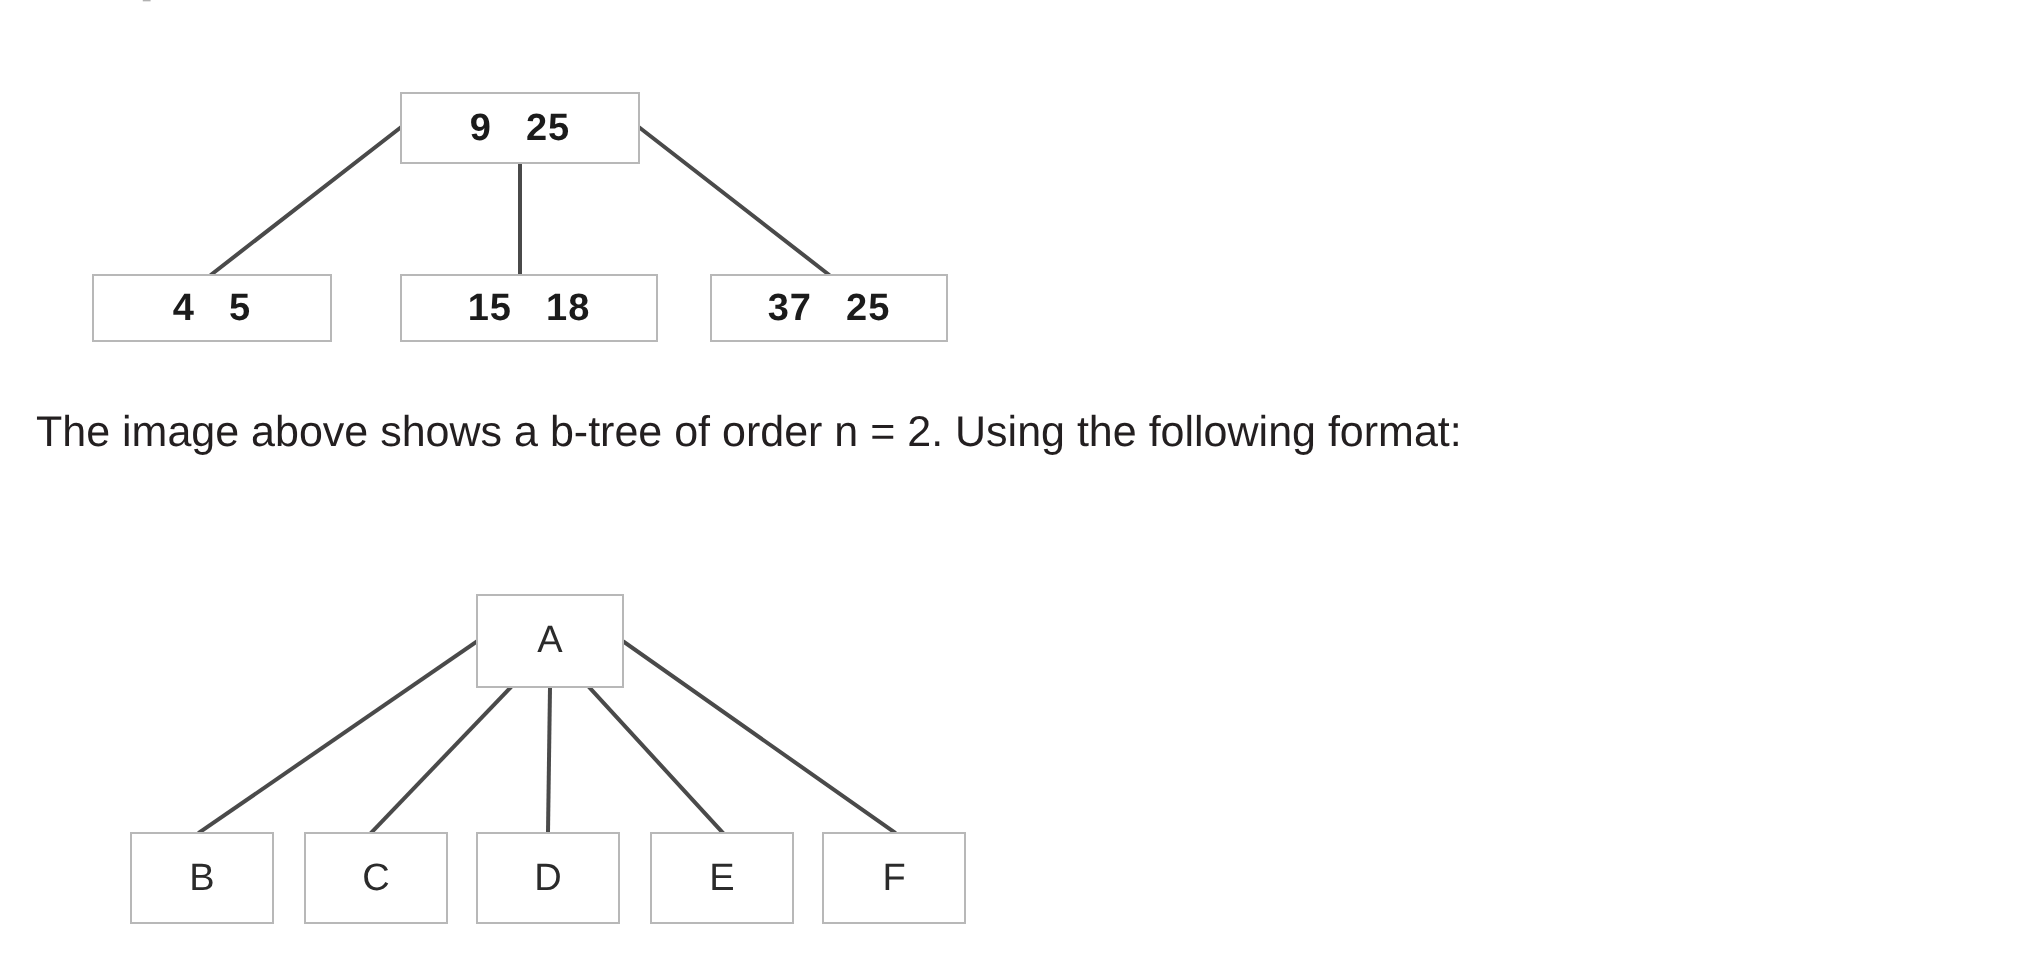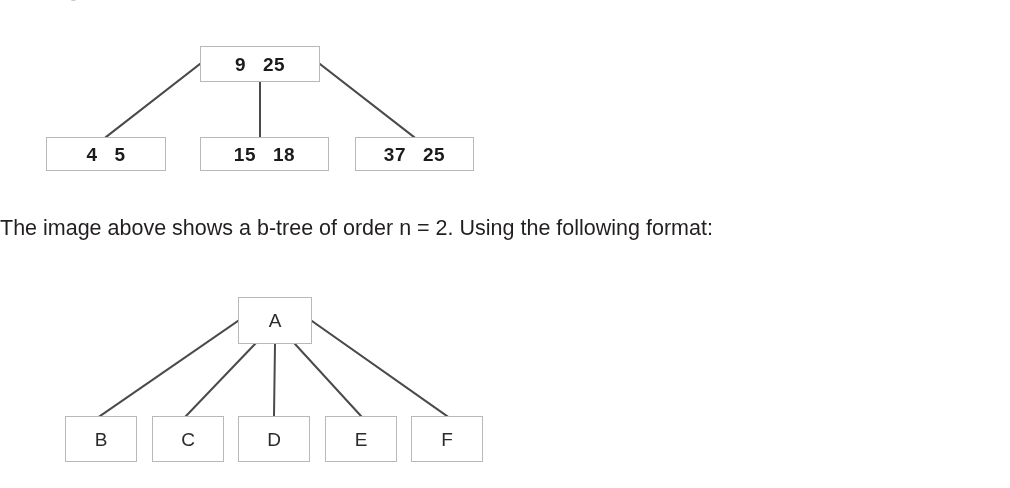--- a/index.html
+++ b/index.html
@@ -110,21 +110,21 @@
     </div>
 
     <div class="node node-btree" style="left: 355px; top: 137px; width: 119px; height: 34px; border-color: rgb(184, 184, 184);">
       <span class="keys">
           <span>37</span>
           <span>25</span>
         </span>
     </div>
   </div>
 
-  <div class="paragraph" style="left: 0px; top: 216px;">The image above shows a b-tree of order n = 2. Using the following format:</div>
+  <div class="paragraph" style="left: 0px; top: 204px; padding-left: 18px;">The image above shows a b-tree of order n = 2. Using the following format:</div>
 
   <div class="fig">
     <svg class="edges" width="1010" height="488">
         <line x1="238" y1="321" x2="100" y2="416" stroke="#4a4a4a" stroke-width="2" stroke-linecap="square"></line>
         <line x1="255" y1="344" x2="186" y2="416" stroke="#4a4a4a" stroke-width="2" stroke-linecap="square"></line>
         <line x1="275" y1="344" x2="274" y2="416" stroke="#4a4a4a" stroke-width="2" stroke-linecap="square"></line>
         <line x1="295" y1="344" x2="361" y2="416" stroke="#4a4a4a" stroke-width="2" stroke-linecap="square"></line>
         <line x1="312" y1="321" x2="447" y2="416" stroke="#4a4a4a" stroke-width="2" stroke-linecap="square"></line>
       </svg>
 

